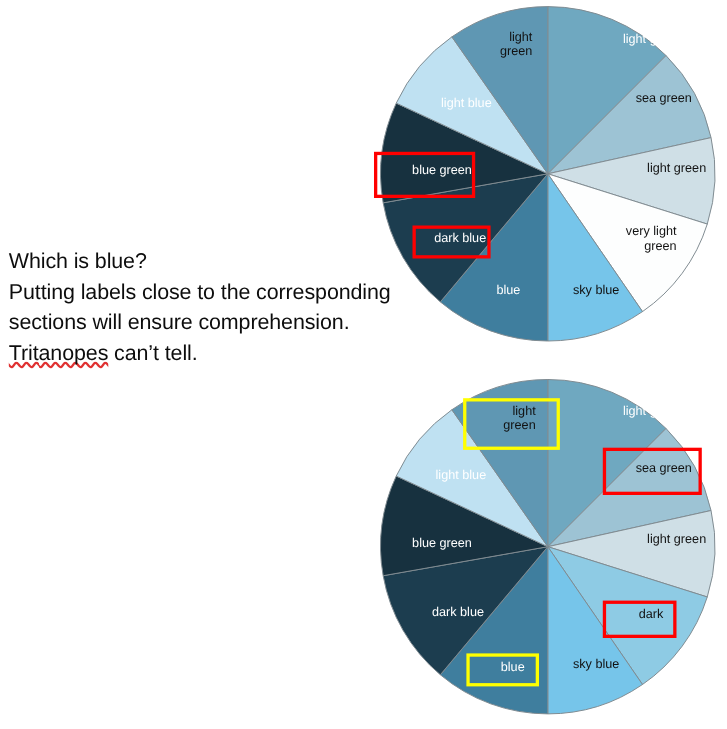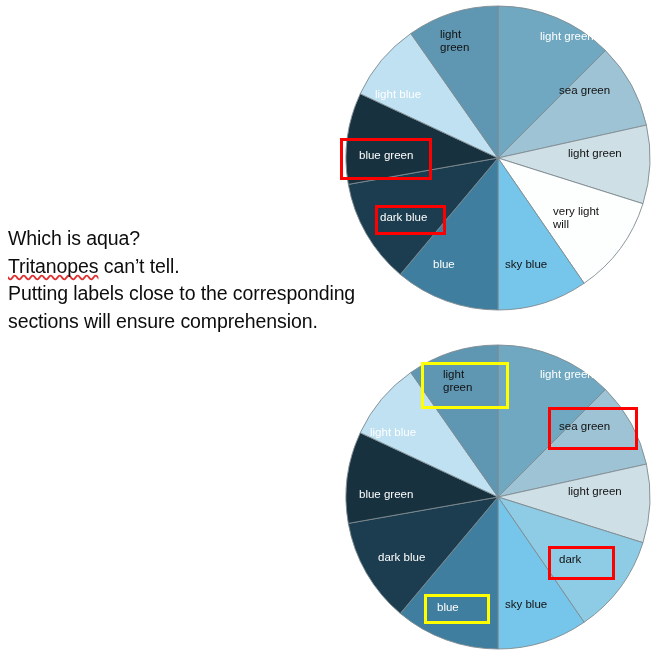--- a/index.html
+++ b/index.html
@@ -34,21 +34,21 @@
   
   .pie-wrap{position:absolute;}
   .pie-wrap svg{display:block;}
 
   .slice-label{
     position:absolute;
     font-size:11.5px;
     line-height:13px;
     font-family:"Liberation Sans", sans-serif;
     white-space:nowrap;
-    text-align:left;
+    text-align:right;
     pointer-events:none;
   }
   .slice-label.dark{color:#111111;}
   .slice-label.light{color:#ffffff;}
   .slice-label.two-line{white-space:normal;}
 
   
   .hl{
     position:absolute;
     box-sizing:border-box;
@@ -56,23 +56,23 @@
   }
   .hl.red{border:3px solid #ff0000;}
   .hl.yellow{border:3px solid #ffff00;}
 </style>
 </head>
 <body>
 
 <div id="slide">
 
   <div id="text-block">
-    <div class="line">Which is aqua?</div>
+    <div class="line">Which is blue?</div>
+    <div class="line wrap">Putting labels close to the corresponding sections will ensure comprehension.</div>
     <div class="line"><span class="misspelled">Tritanopes</span><span> can’t tell.</span></div>
-    <div class="line wrap">Putting labels close to the corresponding sections will ensure comprehension.</div>
   </div>
 
   <div id="charts">
       <div class="pie-wrap" style="left: 340px; top: 0px; width: 316px; height: 316px;">
         <svg width="316" height="316" viewBox="0 0 316 316">
           <path d="M 158 158 L 158.00 6.00 A 152 152 0 0 1 265.48 50.52 Z" fill="#6fa8c0" stroke="#7f8b91" stroke-width="0.9" stroke-linejoin="round"></path>
           <path d="M 158 158 L 265.48 50.52 A 152 152 0 0 1 306.40 125.10 Z" fill="#9dc3d4" stroke="#7f8b91" stroke-width="0.9" stroke-linejoin="round"></path>
           <path d="M 158 158 L 306.40 125.10 A 152 152 0 0 1 302.96 203.71 Z" fill="#cfdfe6" stroke="#7f8b91" stroke-width="0.9" stroke-linejoin="round"></path>
           <path d="M 158 158 L 302.96 203.71 A 152 152 0 0 1 244.09 283.27 Z" fill="#fdfefe" stroke="#7f8b91" stroke-width="0.9" stroke-linejoin="round"></path>
           <path d="M 158 158 L 244.09 283.27 A 152 152 0 0 1 158.00 310.00 Z" fill="#76c5ea" stroke="#7f8b91" stroke-width="0.9" stroke-linejoin="round"></path>
@@ -95,21 +95,21 @@
           <path d="M 158 158 L 8.31 184.39 A 152 152 0 0 1 20.24 93.76 Z" fill="#17313f" stroke="#7f8b91" stroke-width="0.9" stroke-linejoin="round"></path>
           <path d="M 158 158 L 20.24 93.76 A 152 152 0 0 1 70.82 33.49 Z" fill="#bfe1f2" stroke="#7f8b91" stroke-width="0.9" stroke-linejoin="round"></path>
           <path d="M 158 158 L 70.82 33.49 A 152 152 0 0 1 158.00 6.00 Z" fill="#5f97b3" stroke="#7f8b91" stroke-width="0.9" stroke-linejoin="round"></path>
         </svg>
       </div>
     </div>
 
 <div class="slice-label light" style="left: 540px; top: 30px; width: 80px;">light green</div>
     <div class="slice-label dark" style="left: 559px; top: 84px; width: 70px;">sea green</div>
     <div class="slice-label dark" style="left: 568px; top: 147px; width: 74px;">light green</div>
-    <div class="slice-label dark two-line" style="left: 553px; top: 205px; width: 62px;">very light will</div>
+    <div class="slice-label dark two-line" style="left: 553px; top: 205px; width: 62px;">very light green</div>
     <div class="slice-label dark" style="left: 505px; top: 258px; width: 58px;">sky blue</div>
     <div class="slice-label light" style="left: 433px; top: 258px; width: 40px;">blue</div>
     <div class="slice-label light" style="left: 380px; top: 211px; width: 62px;">dark blue</div>
     <div class="slice-label light" style="left: 359px; top: 149px; width: 70px;">blue green</div>
     <div class="slice-label light" style="left: 375px; top: 88px; width: 72px;">light blue</div>
     <div class="slice-label dark two-line" style="left: 440px; top: 28px; width: 44px;">light green</div>
     <div class="hl red" style="left: 340px; top: 138px; width: 92px; height: 42px;"></div>
     <div class="hl red" style="left: 375px; top: 205px; width: 71px; height: 30px;"></div>
     <div class="slice-label light" style="left: 540px; top: 368px; width: 80px;">light green</div>
     <div class="slice-label dark" style="left: 559px; top: 420px; width: 70px;">sea green</div>

